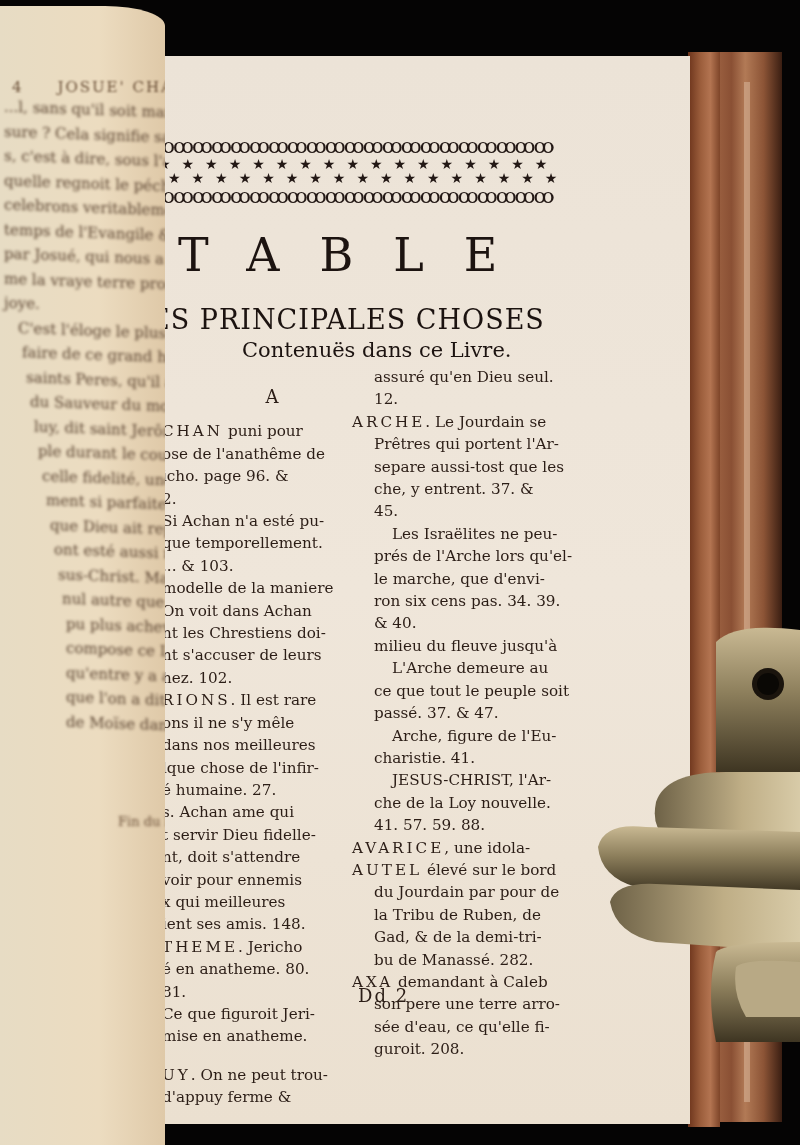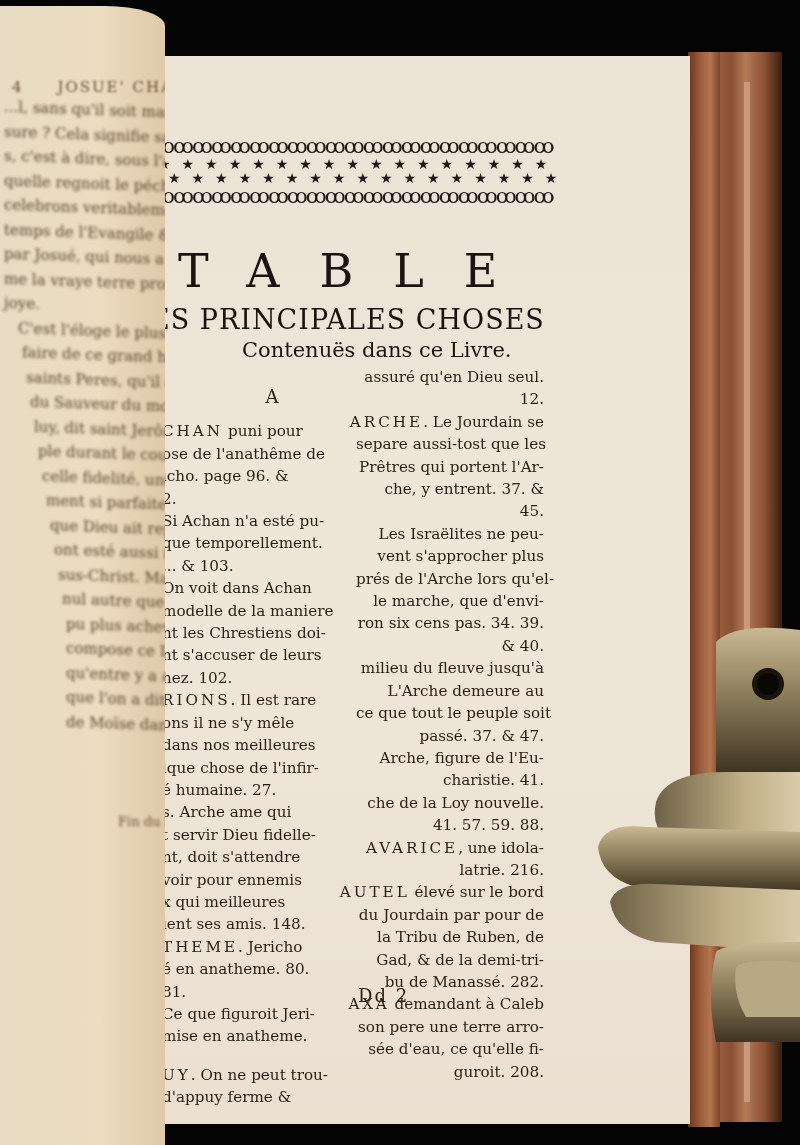--- a/index.html
+++ b/index.html
@@ -30,27 +30,27 @@
   .page-left .fin { position:absolute; left:118px; top:808px; font-size:13px; color:#6b5038; filter:blur(1.4px); white-space:nowrap; }
 
   
   .orn { position:absolute; left:4px; width:400px; overflow:hidden; white-space:nowrap;
          color:#231815; font-size:21px; letter-spacing:-2px; }
   .orn1 { top:78px; }
   .orn2 { top:100px; font-size:14px; letter-spacing:11px; left:8px; }
   .orn3 { top:114px; font-size:14px; letter-spacing:11px; left:18px; }
   .orn4 { top:128px; }
 
-  .title { position:absolute; left:28px; top:188px; font-size:46px; letter-spacing:40px; color:#1c1310; }
+  .title { position:absolute; left:28px; top:172px; font-size:46px; letter-spacing:40px; color:#1c1310; }
   .subtitle { position:absolute; left:0; top:248px; font-size:27px; letter-spacing:1px; color:#1c1310; white-space:nowrap; }
   .subtitle2 { position:absolute; left:53px; top:282px; font-size:21px; color:#1c1310; white-space:nowrap;margin-left:39px; }
 
   .col { position:absolute; font-size:15.2px; line-height:22.4px; color:#2b1d16; }
   .col-left { left:12px; top:330px; width:180px; }
-  .col-right { left:184px; top:310px; width:210px;text-align:right; }
+  .col-right { left:202px; top:310px; width:210px; }
   .line { white-space:nowrap; }
   .ind { padding-left:22px; }
   .ind2 { padding-left:40px; }
   .sc { font-variant:small-caps; letter-spacing:3px; }
   .it { }
   .letter { text-align:center; font-size:18px; margin-bottom:12px; padding-left:40px; }
   .sig { position:absolute; left:208px; top:929px; font-size:18px; letter-spacing:2px; color:#2b1d16; }
 
   
   .clasp { position:absolute; left:596px; top:622px; width:204px; height:420px; }
@@ -73,69 +73,68 @@
 
   <div class="col col-left" id="colLeft">
     <div class="letter">A</div>
   <div class="line"><span class="sc">CHAN</span><span> puni pour</span></div>
       <div class="line">ose de l'anathême de</div>
       <div class="line"><span>icho. </span><span class="it">page</span><span> 96. &amp;</span></div>
       <div class="line">2.</div>
       <div class="line">Si Achan n'a esté pu-</div>
       <div class="line">que temporellement.</div>
       <div class="line">... &amp; 103.</div>
+      <div class="line">modelle de la maniere</div>
       <div class="line">On voit dans Achan</div>
-      <div class="line">modelle de la maniere</div>
       <div class="line">nt les Chrestiens doi-</div>
       <div class="line">nt s'accuser de leurs</div>
       <div class="line">hez. 102.</div>
       <div class="line"><span class="sc">RIONS</span><span>. Il est rare</span></div>
       <div class="line">ons il ne s'y mêle</div>
       <div class="line">dans nos meilleures</div>
       <div class="line">lque chose de l'infir-</div>
       <div class="line">é humaine. 27.</div>
-      <div class="line">s. Arche ame qui</div>
+      <div class="line">s. Achan ame qui</div>
       <div class="line">t servir Dieu fidelle-</div>
       <div class="line">nt, doit s'attendre</div>
       <div class="line">voir pour ennemis</div>
       <div class="line">x qui meilleures</div>
       <div class="line">ient ses amis. 148.</div>
       <div class="line"><span class="sc">THEME</span><span>. Jericho</span></div>
       <div class="line">é en anatheme. 80.</div>
       <div class="line">81.</div>
       <div class="line">Ce que figuroit Jeri-</div>
       <div class="line">mise en anatheme.</div>
       <div class="line" style="height: 16px;"></div>
       <div class="line"><span class="sc">UY</span><span>. On ne peut trou-</span></div>
       <div class="line">d'appuy ferme &amp;</div>
     </div>
   <div class="col col-right" id="colRight">
       <div class="line ind">assuré qu'en Dieu seul.</div>
       <div class="line ind">12.</div>
       <div class="line"><span class="sc">ARCHE</span><span>. Le Jourdain se</span></div>
+      <div class="line ind">Prêtres qui portent l'Ar-</div>
       <div class="line ind">separe aussi-tost que les</div>
-      <div class="line ind">Prêtres qui portent l'Ar-</div>
       <div class="line ind">che, y entrent. 37. &amp;</div>
       <div class="line ind">45.</div>
       <div class="line ind2">Les Israëlites ne peu-</div>
-      <div class="line ind">vent s'approcher plus</div>
       <div class="line ind">prés de l'Arche lors qu'el-</div>
       <div class="line ind">le marche, que d'envi-</div>
       <div class="line ind">ron six cens pas. 34. 39.</div>
       <div class="line ind">&amp; 40.</div>
       <div class="line ind">milieu du fleuve jusqu'à</div>
       <div class="line ind2">L'Arche demeure au</div>
       <div class="line ind">ce que tout le peuple soit</div>
       <div class="line ind">passé. 37. &amp; 47.</div>
       <div class="line ind2">Arche, figure de l'Eu-</div>
       <div class="line ind">charistie. 41.</div>
+      <div class="line ind2">JESUS-CHRIST, l'Ar-</div>
       <div class="line ind">che de la Loy nouvelle.</div>
       <div class="line ind">41. 57. 59. 88.</div>
       <div class="line"><span class="sc">AVARICE</span><span>, une idola-</span></div>
-      <div class="line ind">latrie. 216.</div>
       <div class="line"><span class="sc">AUTEL</span><span> élevé sur le bord</span></div>
       <div class="line ind">du Jourdain par pour de</div>
       <div class="line ind">la Tribu de Ruben, de</div>
       <div class="line ind">Gad, &amp; de la demi-tri-</div>
       <div class="line ind">bu de Manassé. 282.</div>
       <div class="line"><span class="sc">AXA</span><span> demandant à Caleb</span></div>
       <div class="line ind">son pere une terre arro-</div>
       <div class="line ind">sée d'eau, ce qu'elle fi-</div>
       <div class="line ind">guroit. 208.</div>
     </div>

